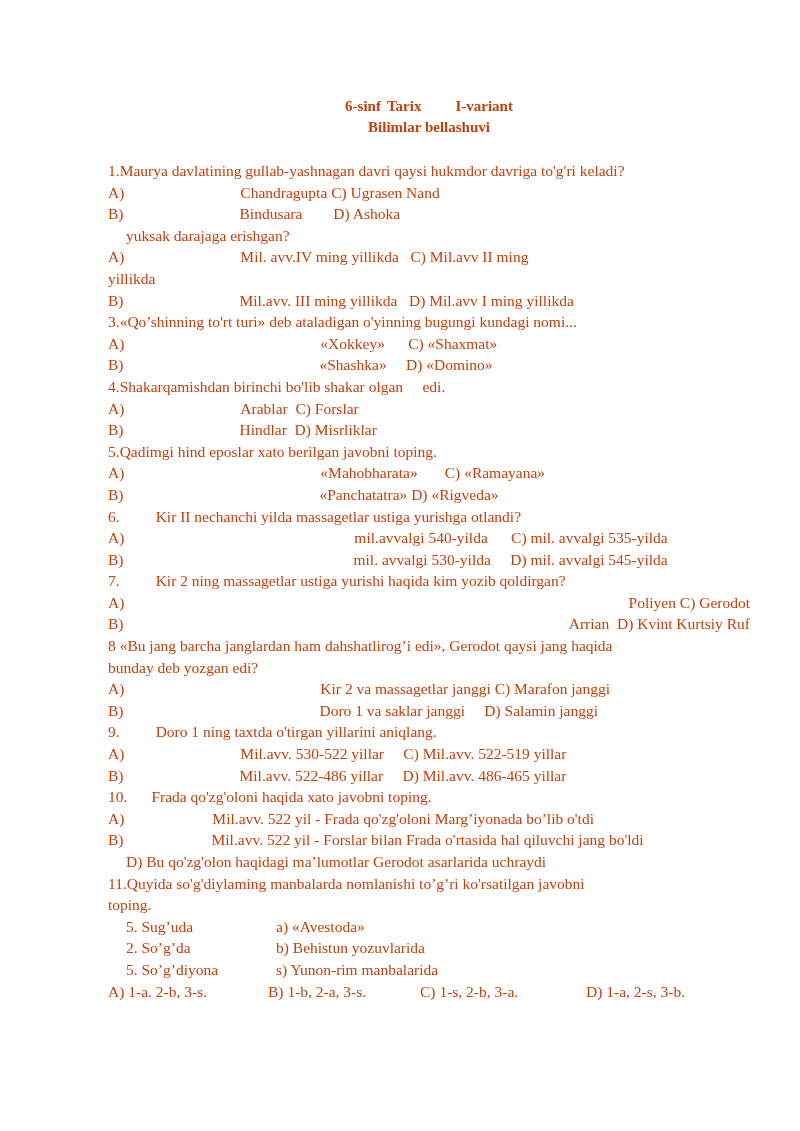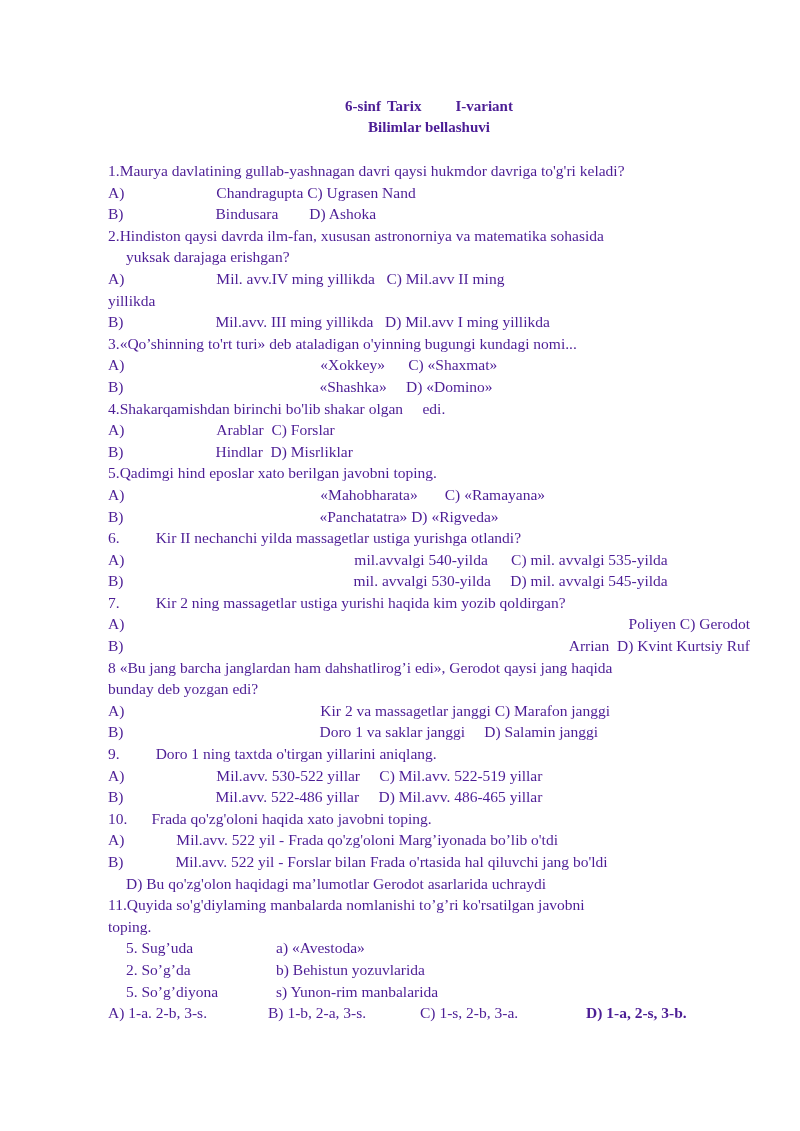--- a/index.html
+++ b/index.html
@@ -6,21 +6,21 @@
     margin: 0;
     padding: 0;
     background: #ffffff;
   }
   .page {
     position: relative;
     width: 800px;
     height: 1131px;
     background: #ffffff;
     font-family: "Liberation Serif", "DejaVu Serif", serif;
-    color: #4c1d95;
+    color: #c2410c;
     overflow: hidden;
   }
   .content {
     position: absolute;
     left: 108px;
     top: 96px;
     width: 642px;
   }
   .title-block {
     text-align: center;
@@ -55,24 +55,24 @@
     align-items: baseline;
   }
   .opt-label {
     flex: 0 0 auto;
   }
   .opt-body {
     flex: 1 1 auto;
     white-space: pre;
   }
   .pad-230 { padding-left: 230px; }
-  .pad-208 { padding-left: 92px; }
+  .pad-208 { padding-left: 116px; }
   .pad-200 { padding-left: 200px; text-align: right; }
   .pad-196 { padding-left: 196px; }
-  .pad-36  { padding-left: 52px; }
+  .pad-36  { padding-left: 52px; margin-left: 36px; }
   .indent-hang {
     padding-left: 18px;
   }
   .num-gap {
     display: inline-block;
     width: 36px;
   }
   .num-gap-sm {
     display: inline-block;
     width: 12px;
@@ -86,21 +86,21 @@
   }
   .match-right {
     flex: 1 1 auto;
   }
   .ans-row {
     display: flex;
   }
   .ans-a { flex: 0 0 160px; }
   .ans-b { flex: 0 0 152px; }
   .ans-c { flex: 0 0 166px; }
-  .ans-d { flex: 1 1 auto; font-weight: bold; }
+  .ans-d { flex: 1 1 auto; }
 </style>
 </head>
 <body>
 
 <div class="page">
   <div class="content">
 
     <div class="title-block">
       <div class="title-line-1"><span>6-sinf</span><span class="gap-small"></span><span>Tarix</span><span class="gap"></span><span>I-variant</span></div>
       <div>Bilimlar bellashuvi</div>
@@ -116,21 +116,20 @@
             <span class="opt-label">A)</span>
             <span class="opt-body pad-208">Chandragupta C) Ugrasen Nand</span>
           </div>
         <div class="opt">
             <span class="opt-label">B)</span>
             <span class="opt-body pad-208">Bindusara        D) Ashoka</span>
           </div>
       </div>
 
       <div>
-        <div class="line">2.Hindiston qaysi davrda ilm-fan, xususan astronorniya va matematika sohasida</div>
         <div class="line indent-hang">yuksak darajaga erishgan?</div>
         <div class="opt">
             <span class="opt-label">A)</span>
             <span class="opt-body pad-208">Mil. avv.IV ming yillikda   C) Mil.avv II ming</span>
           </div>
         <div class="line">yillikda</div>
         <div class="opt">
             <span class="opt-label">B)</span>
             <span class="opt-body pad-208">Mil.avv. III ming yillikda   D) Mil.avv I ming yillikda</span>
           </div>

